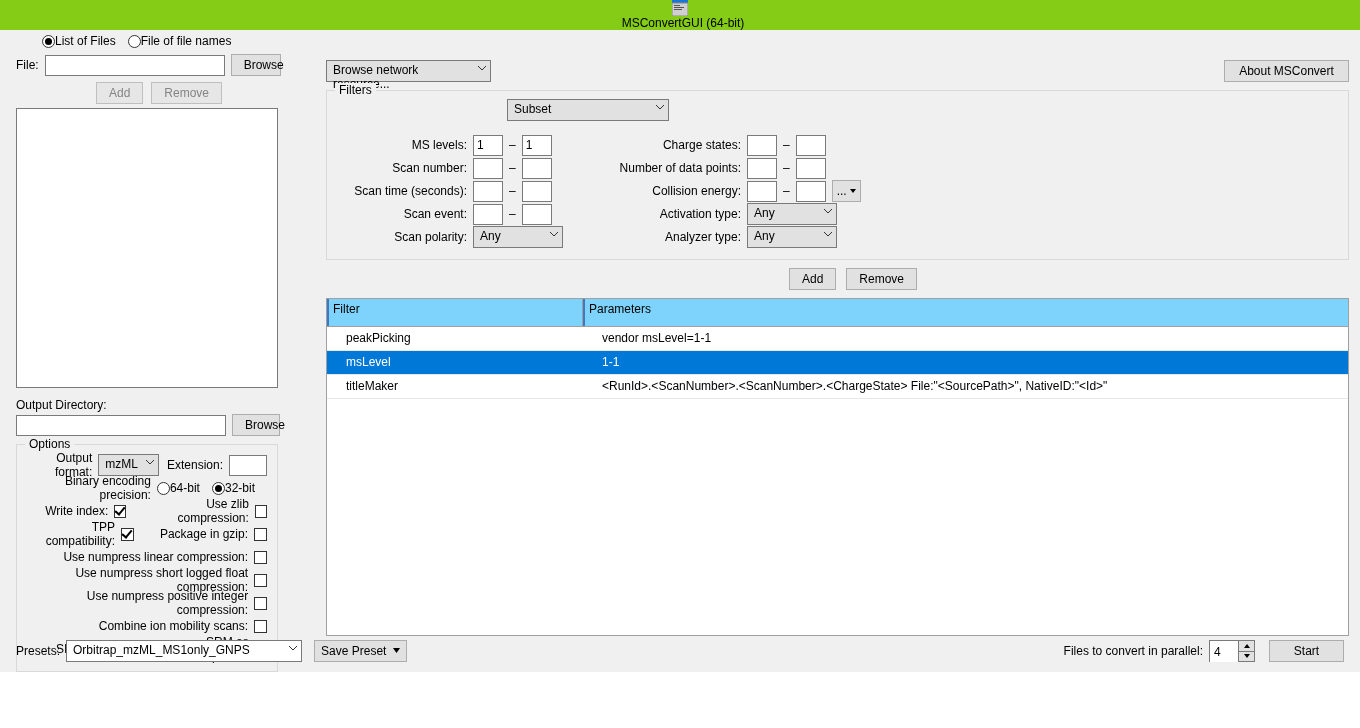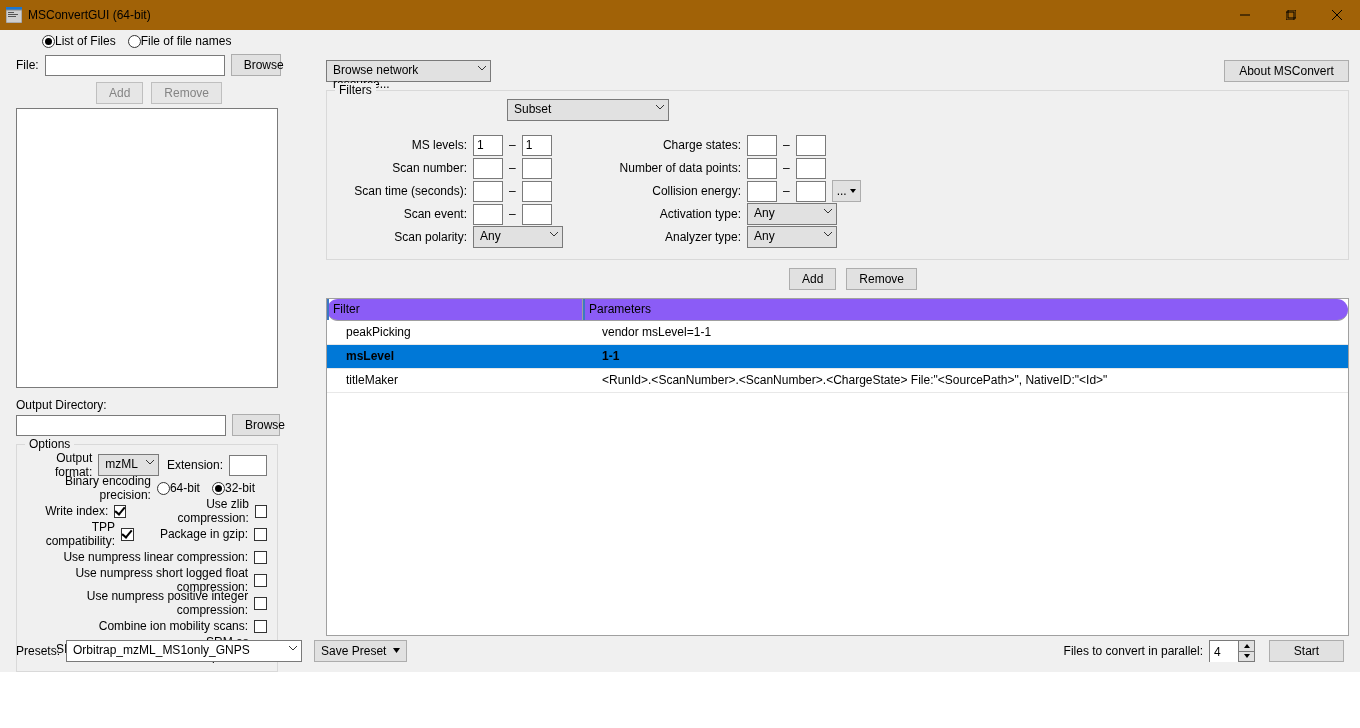--- a/index.html
+++ b/index.html
@@ -1,17 +1,17 @@
 <!DOCTYPE html>
 <html><head>
 <meta charset="utf-8">
 <style>
   * { box-sizing: border-box; }
   body { margin:0; font-family: "Segoe UI", Tahoma, sans-serif; font-size:12px; color:#000; background:#fff; width:1360px; height:728px; overflow:hidden; }
-  .titlebar { height:30px; background:#a16207; display:flex; align-items:center; padding:0 0 0 6px; }
+  .titlebar { height:30px; background:#84cc16; display:flex; align-items:center; padding:0 0 0 6px;flex-direction:column; }
   .app-icon { width:16px; height:16px; margin-right:6px; display:inline-block; }
   .app-icon svg { display:block; }
   .title-text { flex:0 0 auto; }
   .title-spacer { flex:1; }
   .win-btn { width:46px; height:30px; display:flex; align-items:center; justify-content:center; }
   .win-btn svg { display:block; }
   .content { padding:4px 16px 0 16px; position:relative; }
   .row { display:flex; align-items:center; }
   label { white-space:nowrap; }
   input[type=text] { border:1px solid #7a7a7a; background:#fff; height:21px; padding:0 3px; font:inherit; }
@@ -25,29 +25,29 @@
   .right-col { flex:1; padding-left:10px; }
   .main-flex { display:flex; }
   .filelist { border:1px solid #7a7a7a; width:262px; height:280px; background:#fff; margin-top:4px; }
   .txt-sm { width:30px; height:21px; padding:0 2px; text-align:left; }
   .range-sep { margin:0 6px; }
   .combo { display:inline-block; border:1px solid #7a7a7a; background:#e1e1e1; height:22px; position:relative; }
   .combo span.val { display:inline-block; padding:2px 20px 2px 6px; }
   .combo .arr { position:absolute; right:4px; top:4px; }
   .arr svg { display:block; }
   .tbl { border:1px solid #a0a0a0; width:1023px; height:338px; background:#fff; overflow:hidden; position:relative; }
-  .tbl-head { display:flex; background:#8b5cf6; border-bottom:1px solid #a0a0a0; height:22px;border-radius:11px; }
+  .tbl-head { display:flex; background:#7dd3fc; border-bottom:1px solid #a0a0a0; height:28px; }
   .tbl-head .th { padding:3px 6px; position:relative;}
   .th.filter { width:256px; border-right:1px solid #a0a0a0; box-shadow: inset 2px 0 0 #3d78c2; }
   .th.params { flex:1; box-shadow: inset 2px 0 0 #3d78c2; }
   .tbl-row { display:flex; height:24px; border-bottom:1px solid #e8e8e8; }
   .tbl-row .td { padding:4px 19px; }
   .td.filter { width:256px; }
   .td.params { flex:1; }
-  .tbl-row.sel { background:#0078d7; color:#000000;font-weight:bold; }
+  .tbl-row.sel { background:#0078d7; color:#ffffff; }
   .opt-row { display:flex; align-items:center; height:22px; margin:1px 0; }
   .opt-row .lbl { text-align:right; margin-right:6px; }
   .cb { appearance:none; width:13px; height:13px; border:1px solid #333; background:#fff; position:relative; }
   .cb.checked::after { content:""; position:absolute; left:2px; top:-1px; width:4px; height:8px; border:solid #000; border-width:0 2px 2px 0; transform:rotate(40deg); }
   .rb { appearance:none; width:13px; height:13px; border:1px solid #333; border-radius:50%; background:#fff; position:relative; }
   .rb.checked::after { content:""; position:absolute; left:2px; top:2px; width:7px; height:7px; background:#000; border-radius:50%; }
   .footer { position:absolute; left:16px; right:16px; bottom:10px; display:flex; align-items:center; }
   .num-spin { display:inline-flex; align-items:stretch; border:1px solid #7a7a7a; height:22px; }
   .num-spin input { border:none; width:28px; padding:0 4px; }
   .num-spin .spins { display:flex; flex-direction:column; width:16px; border-left:1px solid #7a7a7a; }

